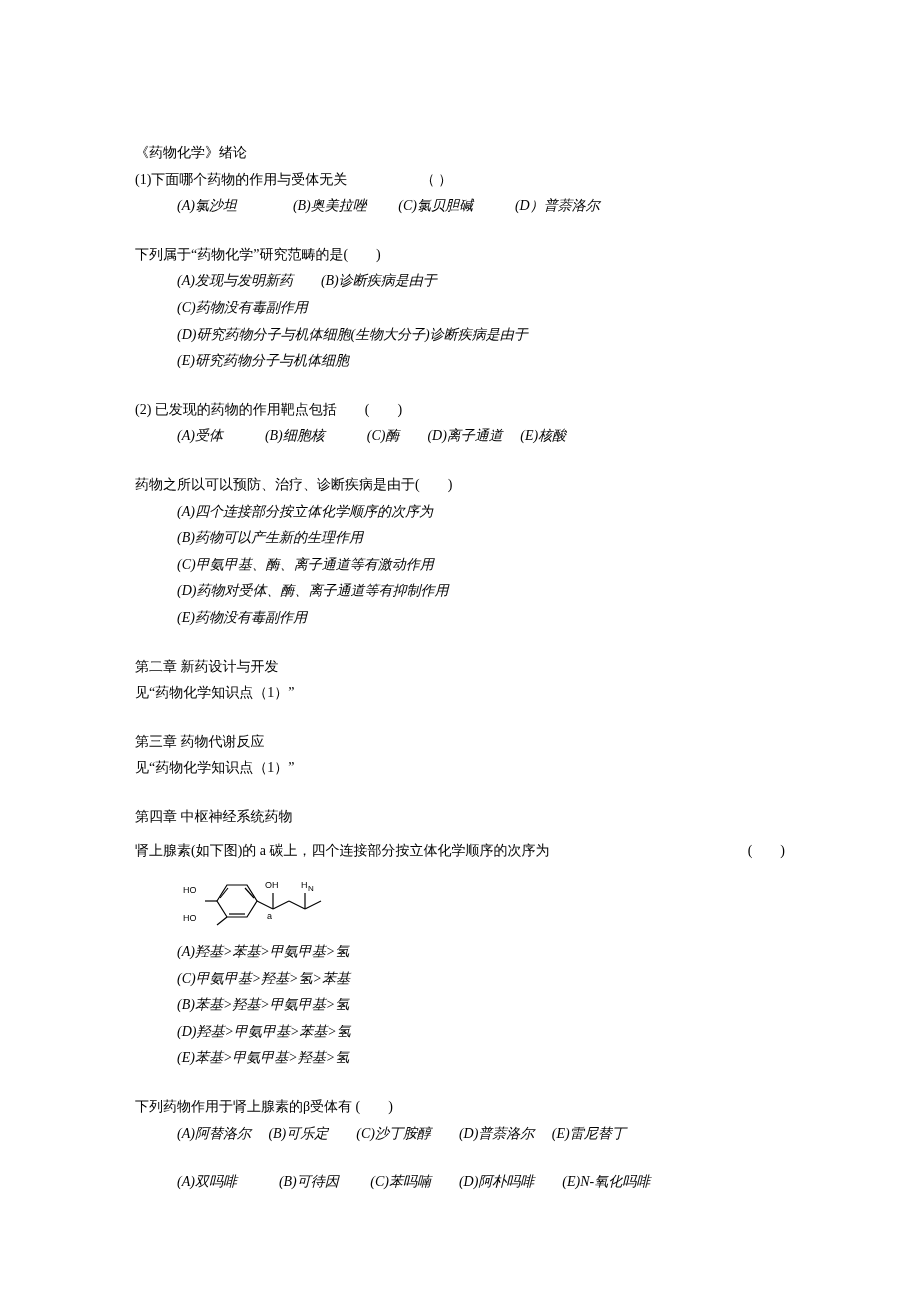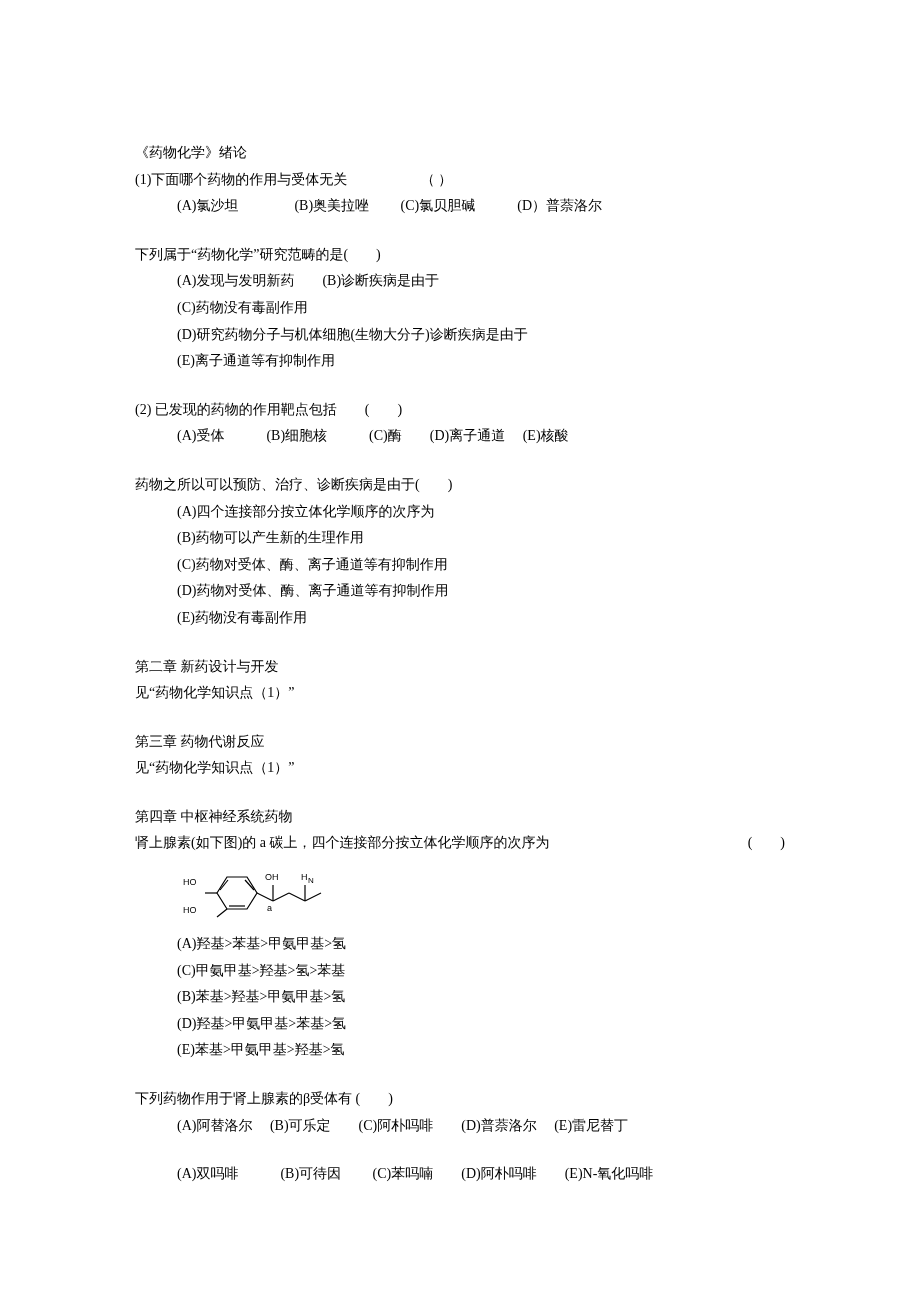--- a/index.html
+++ b/index.html
@@ -7,21 +7,21 @@
     font-size: 14px;
     line-height: 1.9;
     color: #000;
     background: #fff;
     width: 920px;
     margin: 0;
     padding: 140px 135px 60px 135px;
     box-sizing: border-box;
   }
   .block { margin-bottom: 22px; }
-  .indent-opts { padding-left: 42px; }
+  .indent-opts { padding-left: 42px; font-style: italic; }
   .svg-wrap { padding-left: 42px; margin: 6px 0 8px 0; }
   svg { display: block; }
 </style>
 </head>
 <body>
 
 <div class="block">
   <div>《药物化学》绪论</div>
 
   <div>
@@ -29,51 +29,51 @@
     <span style="margin-left:70px;">（  ）</span>
   </div>
   <div class="indent-opts">(A)氯沙坦　　　　(B)奥美拉唑　　 (C)氯贝胆碱　　　(D）普萘洛尔</div>
 </div>
 
 <div class="block">
   <div>下列属于“药物化学”研究范畴的是(　　)</div>
   <div class="indent-opts">(A)发现与发明新药　　(B)诊断疾病是由于</div>
   <div class="indent-opts">(C)药物没有毒副作用</div>
   <div class="indent-opts">(D)研究药物分子与机体细胞(生物大分子)诊断疾病是由于</div>
-  <div class="indent-opts">(E)离子通道等有抑制作用</div>
+  <div class="indent-opts">(E)研究药物分子与机体细胞</div>
 </div>
 
 <div class="block">
   <div>(2) 已发现的药物的作用靶点包括　　(　　)</div>
   <div class="indent-opts">(A)受体　　　(B)细胞核　　　(C)酶　　(D)离子通道　 (E)核酸</div>
 </div>
 
 <div class="block">
   <div>药物之所以可以预防、治疗、诊断疾病是由于(　　)</div>
   <div class="indent-opts">(A)四个连接部分按立体化学顺序的次序为</div>
   <div class="indent-opts">(B)药物可以产生新的生理作用</div>
-  <div class="indent-opts">(C)药物对受体、酶、离子通道等有抑制作用</div>
+  <div class="indent-opts">(C)甲氨甲基、酶、离子通道等有激动作用</div>
   <div class="indent-opts">(D)药物对受体、酶、离子通道等有抑制作用</div>
   <div class="indent-opts">(E)药物没有毒副作用</div>
 </div>
 
 <div class="block">
   <div>第二章 新药设计与开发</div>
   <div>见“药物化学知识点（1）”</div>
 </div>
 
 <div class="block">
   <div>第三章 药物代谢反应</div>
   <div>见“药物化学知识点（1）”</div>
 </div>
 
 <div class="block">
   <div>第四章 中枢神经系统药物</div>
 
-  <div style="display:flex;">
+  <div style="display:flex;margin-top:8px;">
     <span>肾上腺素(如下图)的 a 碳上，四个连接部分按立体化学顺序的次序为</span>
     <span style="flex:1;"></span>
     <span>(　　)</span>
   </div>
 
   <div class="svg-wrap">
     <svg width="170" height="60" viewBox="0 0 170 60">
       <g stroke="#000" stroke-width="1.2" fill="none">
 
         <polygon points="40,30 50,14 70,14 80,30 70,46 50,46"></polygon>
@@ -106,18 +106,18 @@
 
   <div class="indent-opts">(A)羟基&gt;苯基&gt;甲氨甲基&gt;氢</div>
   <div class="indent-opts">(C)甲氨甲基&gt;羟基&gt;氢&gt;苯基</div>
   <div class="indent-opts">(B)苯基&gt;羟基&gt;甲氨甲基&gt;氢</div>
   <div class="indent-opts">(D)羟基&gt;甲氨甲基&gt;苯基&gt;氢</div>
   <div class="indent-opts">(E)苯基&gt;甲氨甲基&gt;羟基&gt;氢</div>
 </div>
 
 <div class="block">
   <div>下列药物作用于肾上腺素的β受体有 (　　)</div>
-  <div class="indent-opts">(A)阿替洛尔　 (B)可乐定　　(C)阿朴吗啡　　(D)普萘洛尔　 (E)雷尼替丁</div>
+  <div class="indent-opts">(A)阿替洛尔　 (B)可乐定　　(C)沙丁胺醇　　(D)普萘洛尔　 (E)雷尼替丁</div>
 </div>
 
 <div class="block">
   <div class="indent-opts">(A)双吗啡　　　(B)可待因　　 (C)苯吗喃　　(D)阿朴吗啡　　(E)N-氧化吗啡</div>
 </div>
 
 </body></html>

